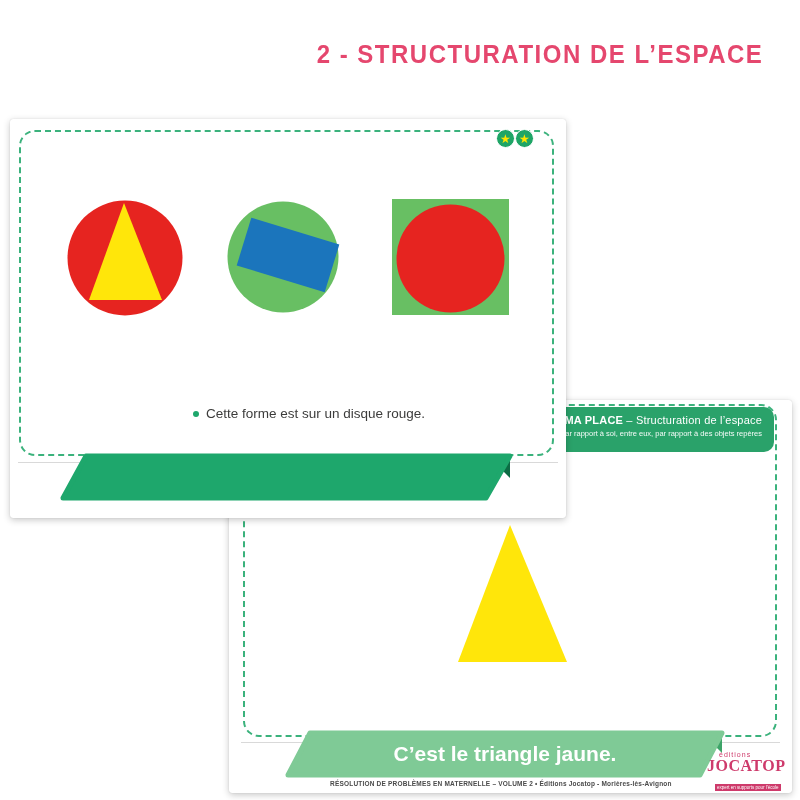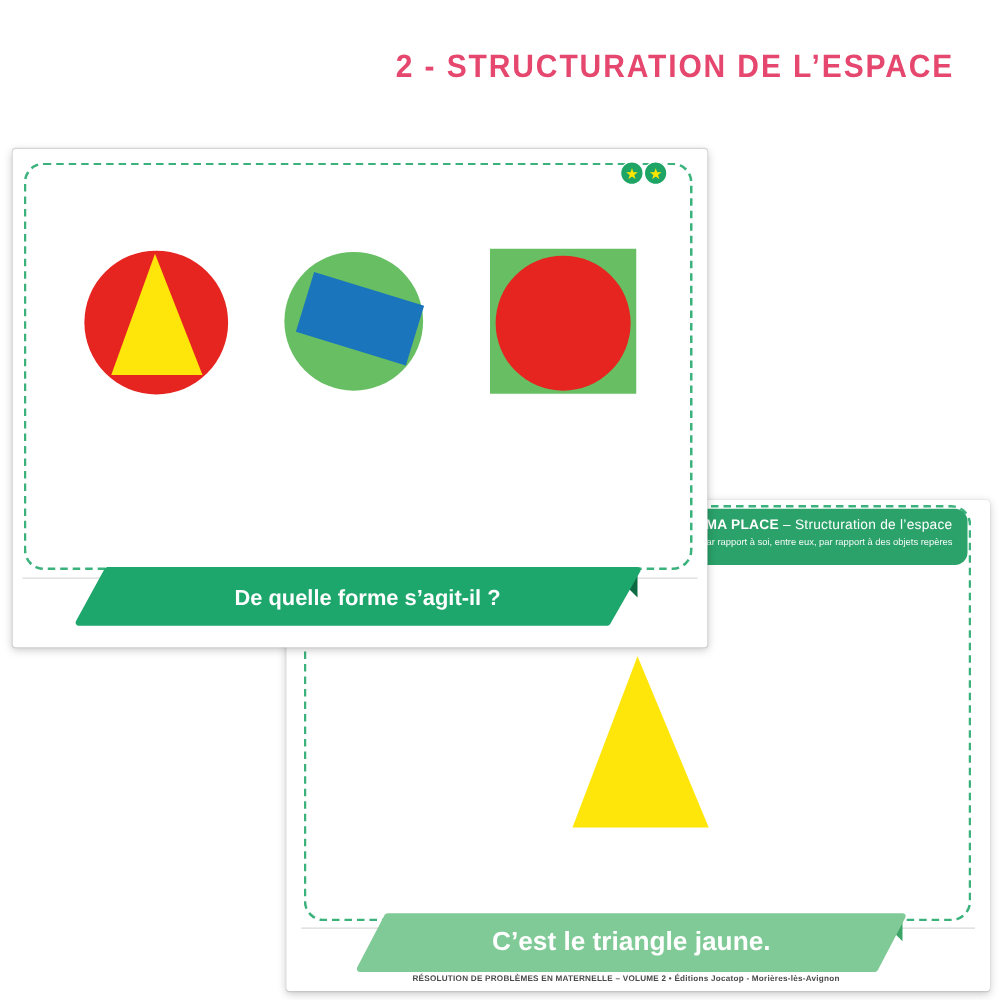--- a/index.html
+++ b/index.html
@@ -113,20 +113,25 @@
   <div class="hairline"></div>
 
   <svg class="ribbon-svg" viewBox="0 0 450 60">
     <polygon points="422,13 442,13 442,33" fill="#3da468"></polygon>
     <polygon points="30,13 442,13 420,55 8,55" stroke-width="5" stroke-linejoin="round" stroke="#7fca96" fill="#7fca96"></polygon>
   </svg>
   <div class="ribbon-text">C’est le triangle jaune.</div>
 
   <div class="page-footer">RÉSOLUTION DE PROBLÈMES EN MATERNELLE – VOLUME 2  •  Éditions Jocatop - Morières-lès-Avignon</div>
 
+  <div class="logo">
+    <div class="editions">éditions</div>
+    <div class="name">JOCATOP</div>
+    <div class="tagline">expert en supports pour l’école</div>
+  </div>
 </div>
 
 <div class="card card-front">
   <div class="dash-frame"></div>
 
   <div class="star-badge star-1">
       <span>★</span>
     </div>
   <div class="star-badge star-2">
       <span>★</span>
@@ -139,21 +144,24 @@
 
     <circle cx="273" cy="138" r="55.5" fill="#68bf63"></circle>
     <g transform="translate(278,136) rotate(17)">
       <rect x="-46" y="-25" width="92" height="50" fill="#1b75bc"></rect>
     </g>
 
     <rect x="382" y="80" width="117" height="116" fill="#68bf63"></rect>
     <circle cx="440.5" cy="139.5" r="54" fill="#e62420"></circle>
   </svg>
 
+  <div class="instruction">
+    <span class="bullet-dot"></span>
+    <span>Cette forme est sur un disque rouge.</span>
+  </div>
 
   <div class="hairline"></div>
 
   <svg class="ribbon-svg" viewBox="0 0 480 62">
     <polygon points="434,15 456,15 456,37" fill="#0d6b44"></polygon>
     <polygon points="32,15 456,15 432,57 9,57" stroke-width="5" stroke-linejoin="round" stroke="#1ea76c" fill="#1ea76c"></polygon>
   </svg>
-  <div class="ribbon-text">De quelle forme s’agit-il ?</div>
 </div>
 
 </body></html>

